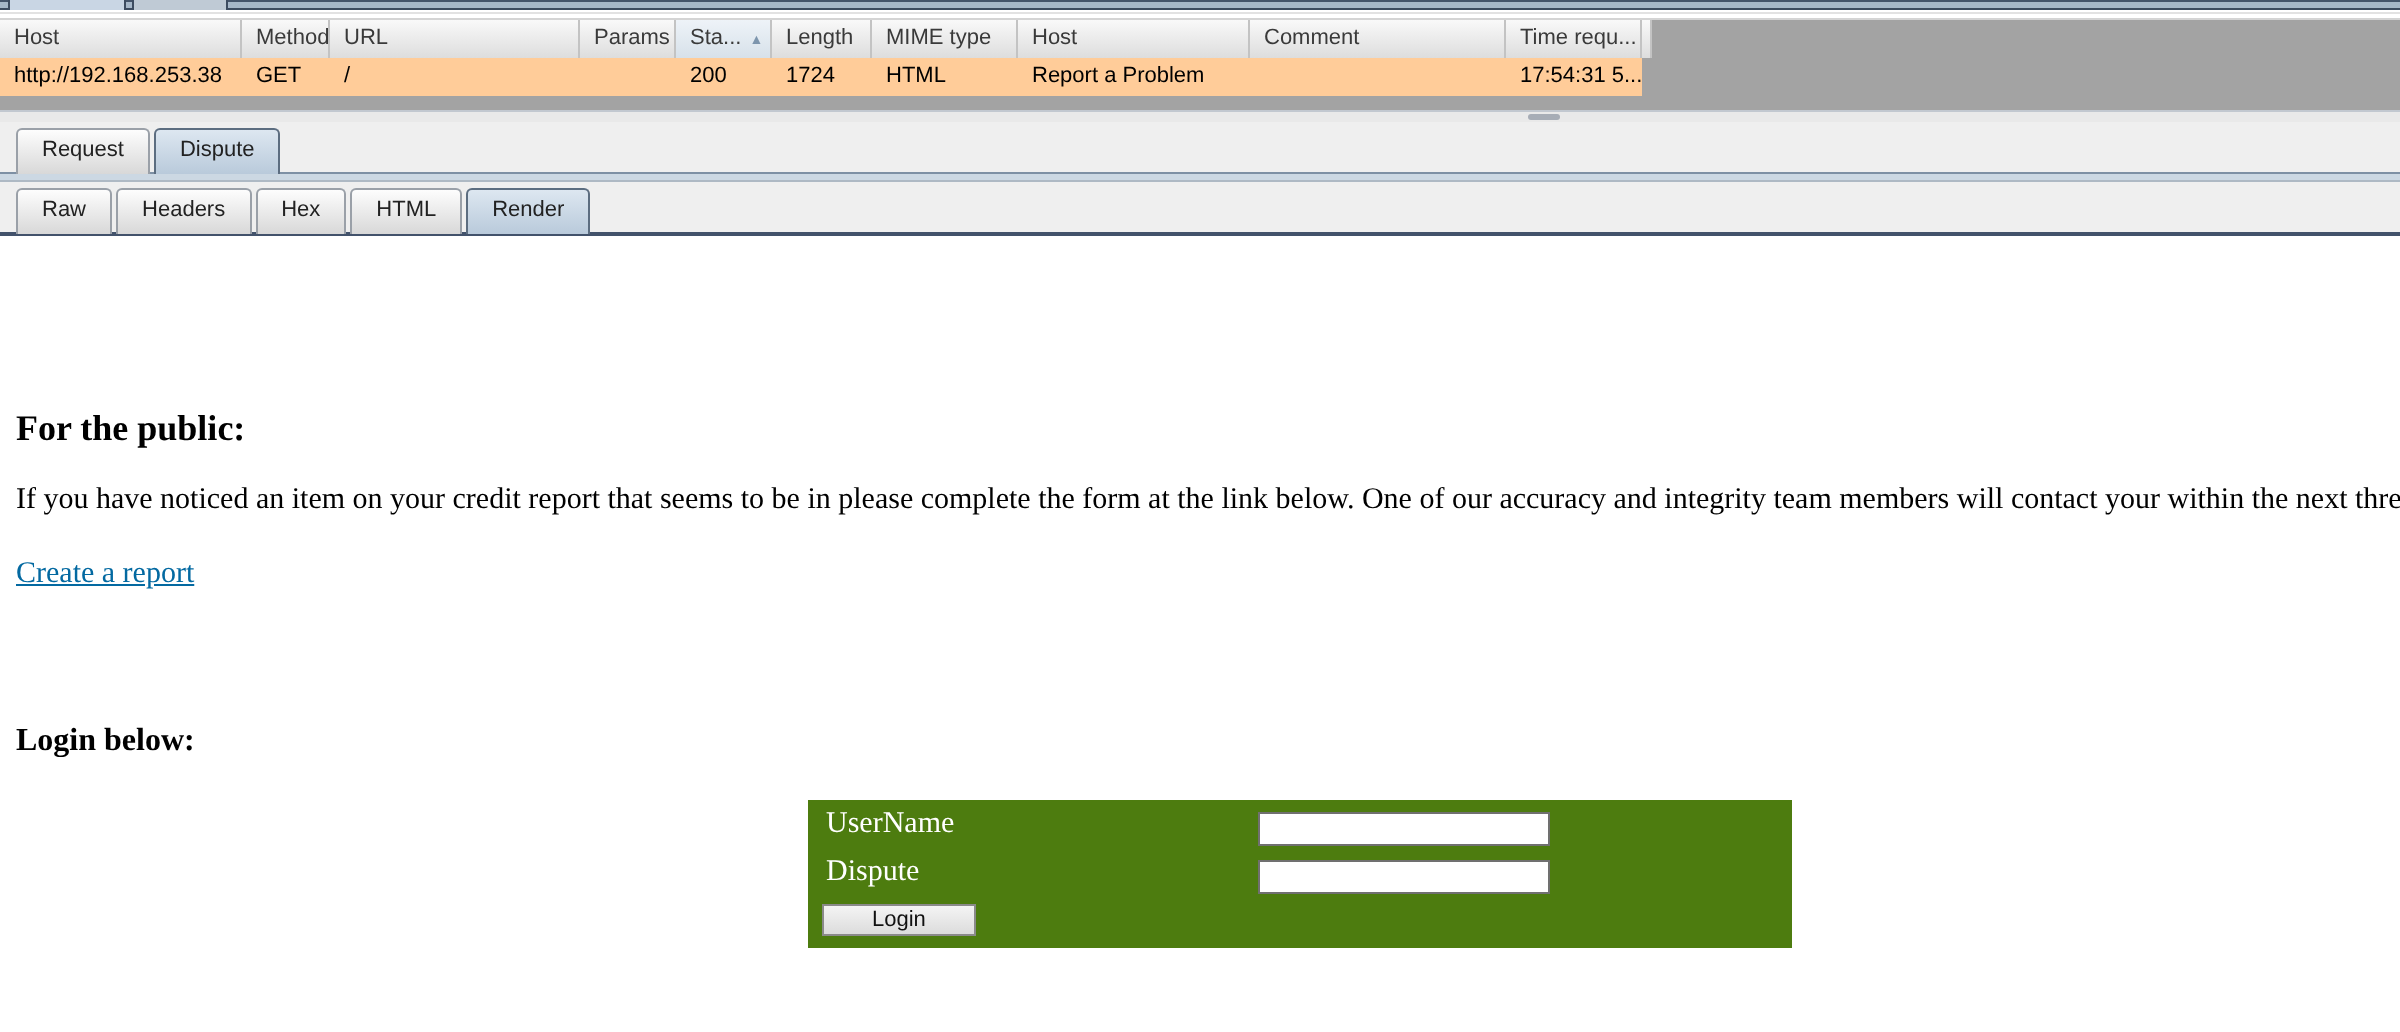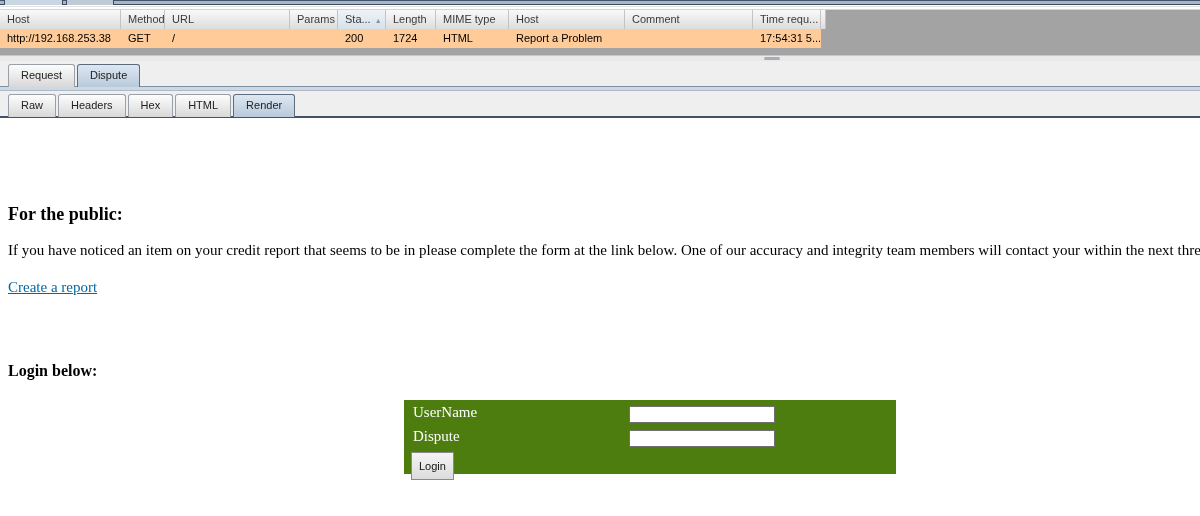--- a/index.html
+++ b/index.html
@@ -53,21 +53,21 @@
   .render p{position:absolute;left:8px;top:124px;margin:0;font-size:15px;white-space:nowrap;}
   .report-link{position:absolute;left:8px;top:161px;font-size:15px;color:#0369a1;
     text-decoration:underline;cursor:pointer;}
   .login-below{position:absolute;left:8px;top:244px;font-size:16px;font-weight:bold;}
   .login-panel{position:absolute;left:388px;top:282px;width:492px;height:74px;background:#4d7c0f;margin-left:16px;}
   .lbl{position:absolute;color:#ffffff;font-size:15px;font-family:"Liberation Serif",serif;}
   .lbl.u{left:9px;top:4px;} .lbl.p{left:9px;top:28px;}
   .inp{position:absolute;left:225px;width:146px;height:17px;border:1px solid #707070;
     background:#fff;box-sizing:border-box;padding:0 2px;font:13px "Liberation Sans",sans-serif;}
   .inp.u{top:6px;} .inp.p{top:30px;}
-  .login-btn{position:absolute;left:7px;top:52px;height:28px;padding:0 7px;
+  .login-btn{position:absolute;left:7px;top:52px;height:16px;padding:0 24px;
     font:11px "Liberation Sans",sans-serif;background:linear-gradient(#f4f4f4,#dcdcdc);
     border:1px solid #8a8a8a;color:#111;cursor:pointer;}
 </style>
 </head>
 <body>
 
 <div class="screen">
 
   <div class="top-strip">
     <div class="top-tab t1"></div>

